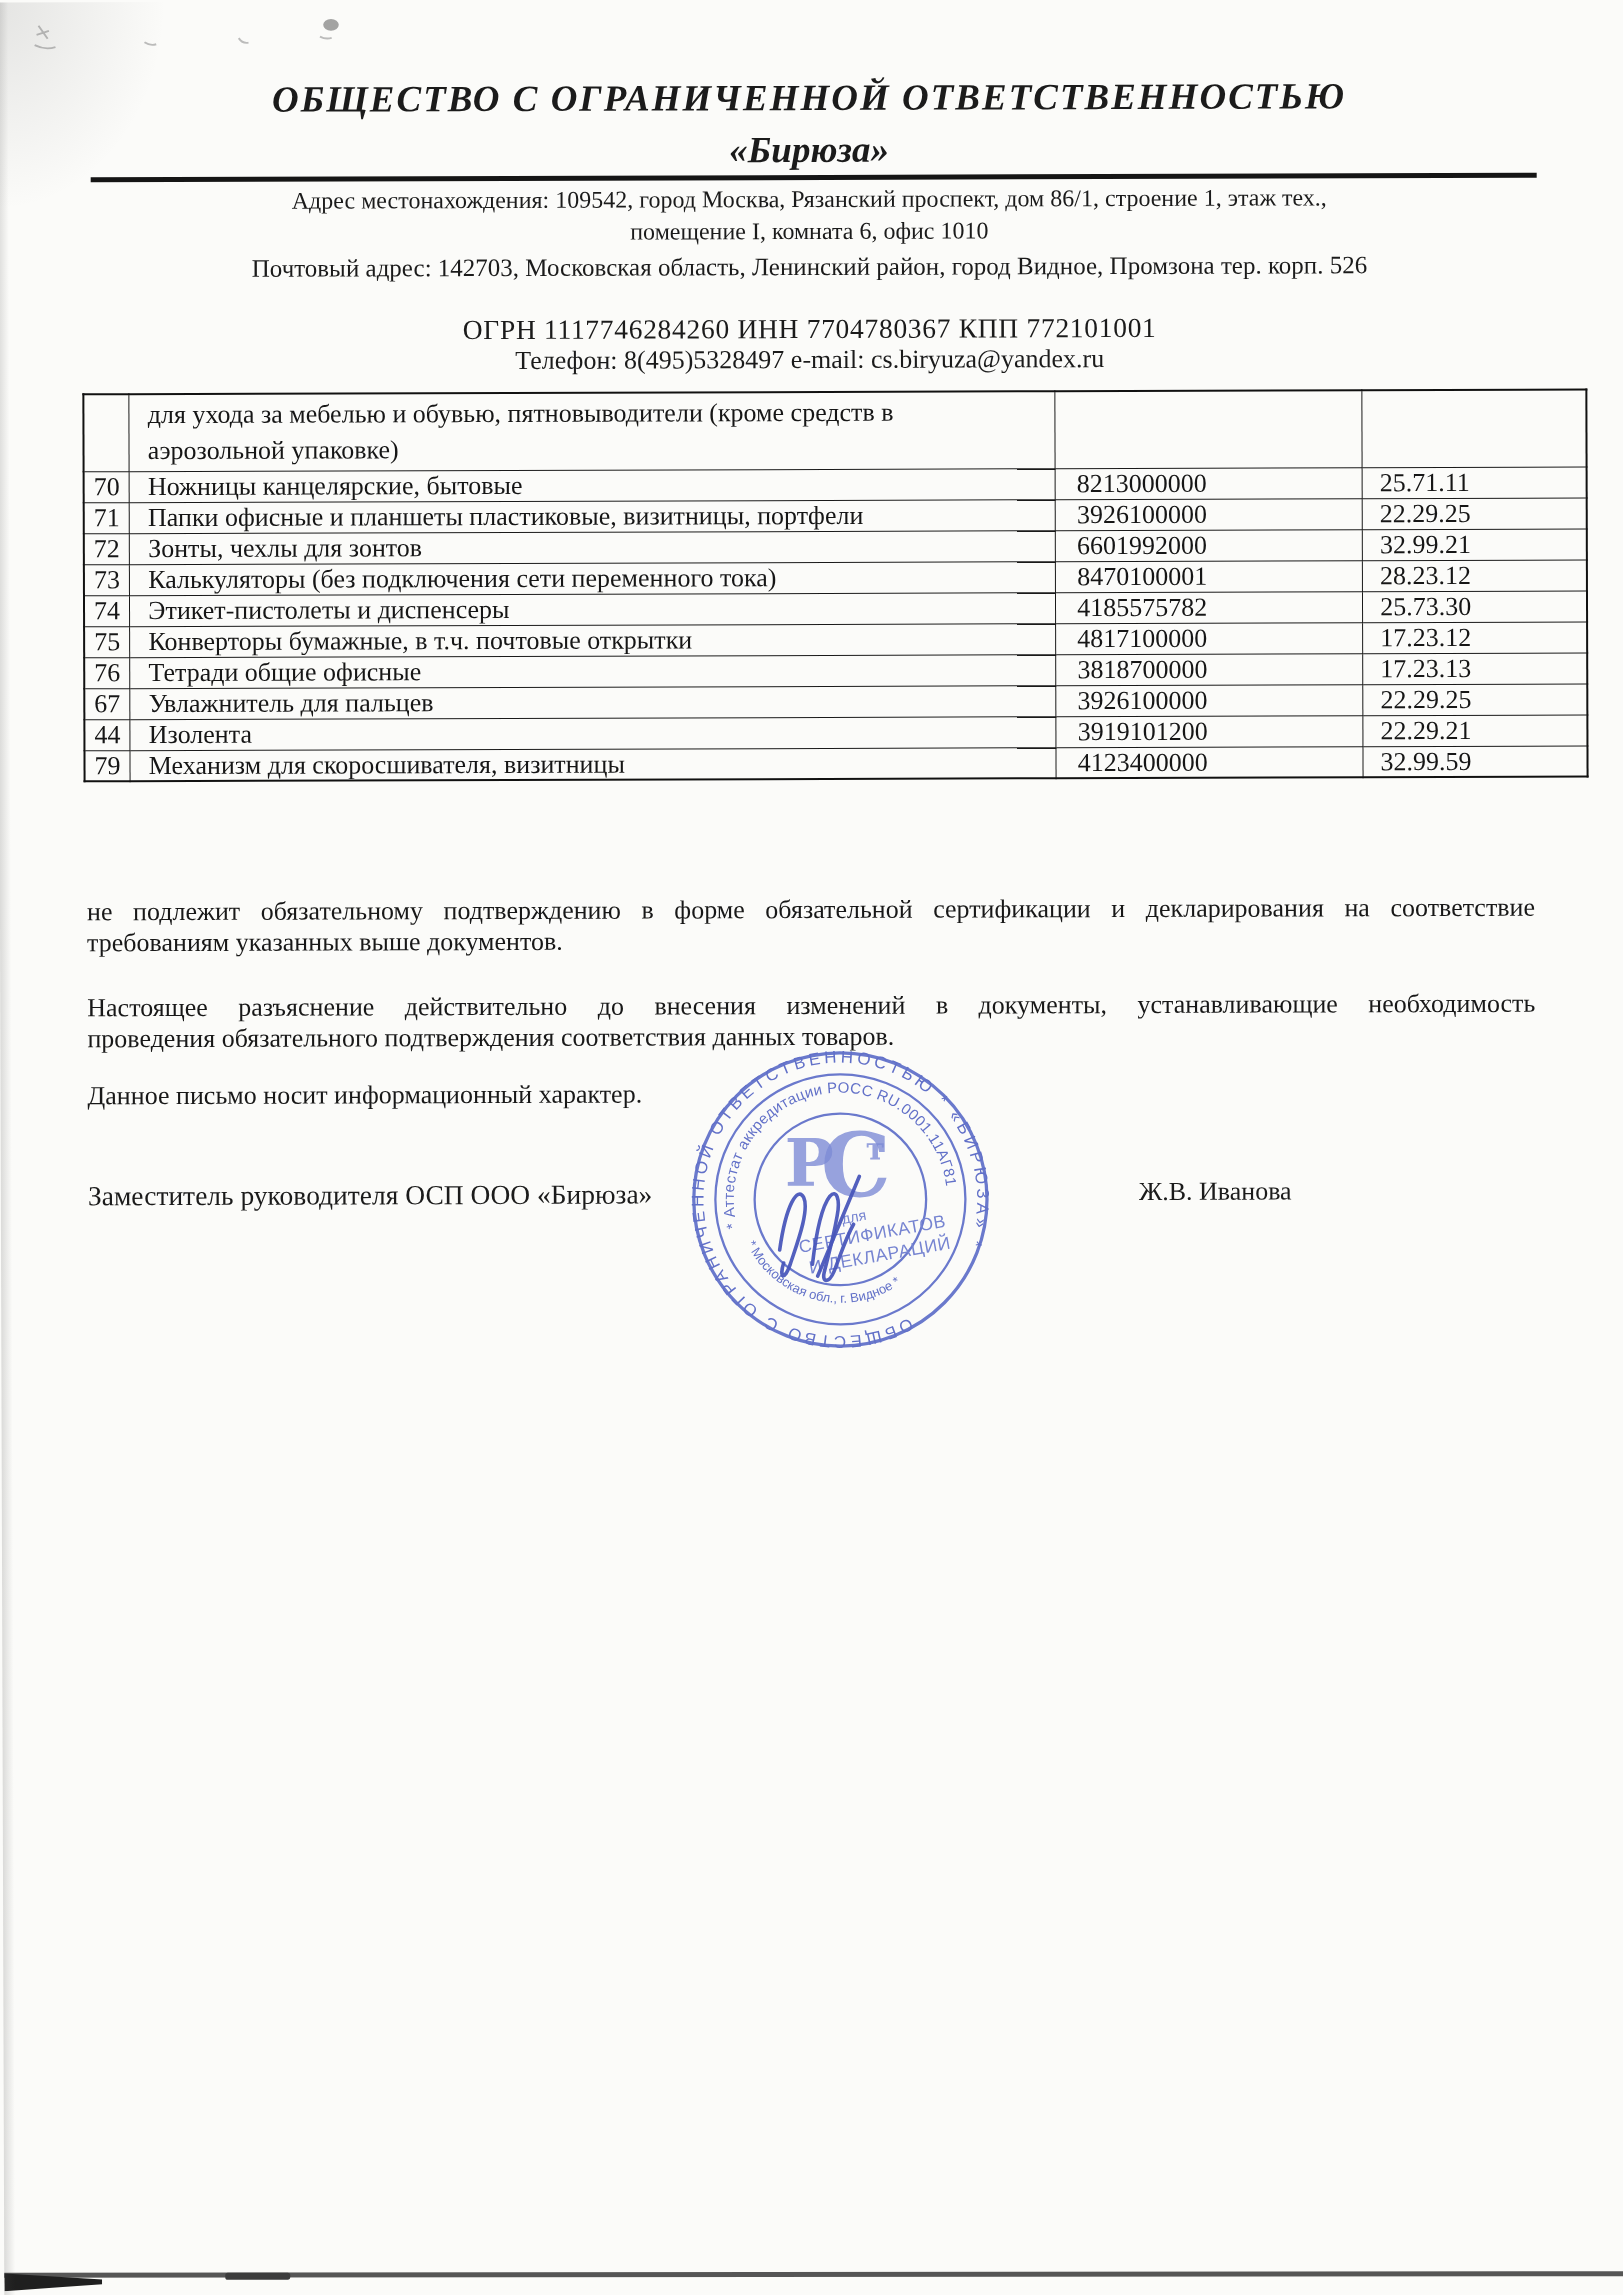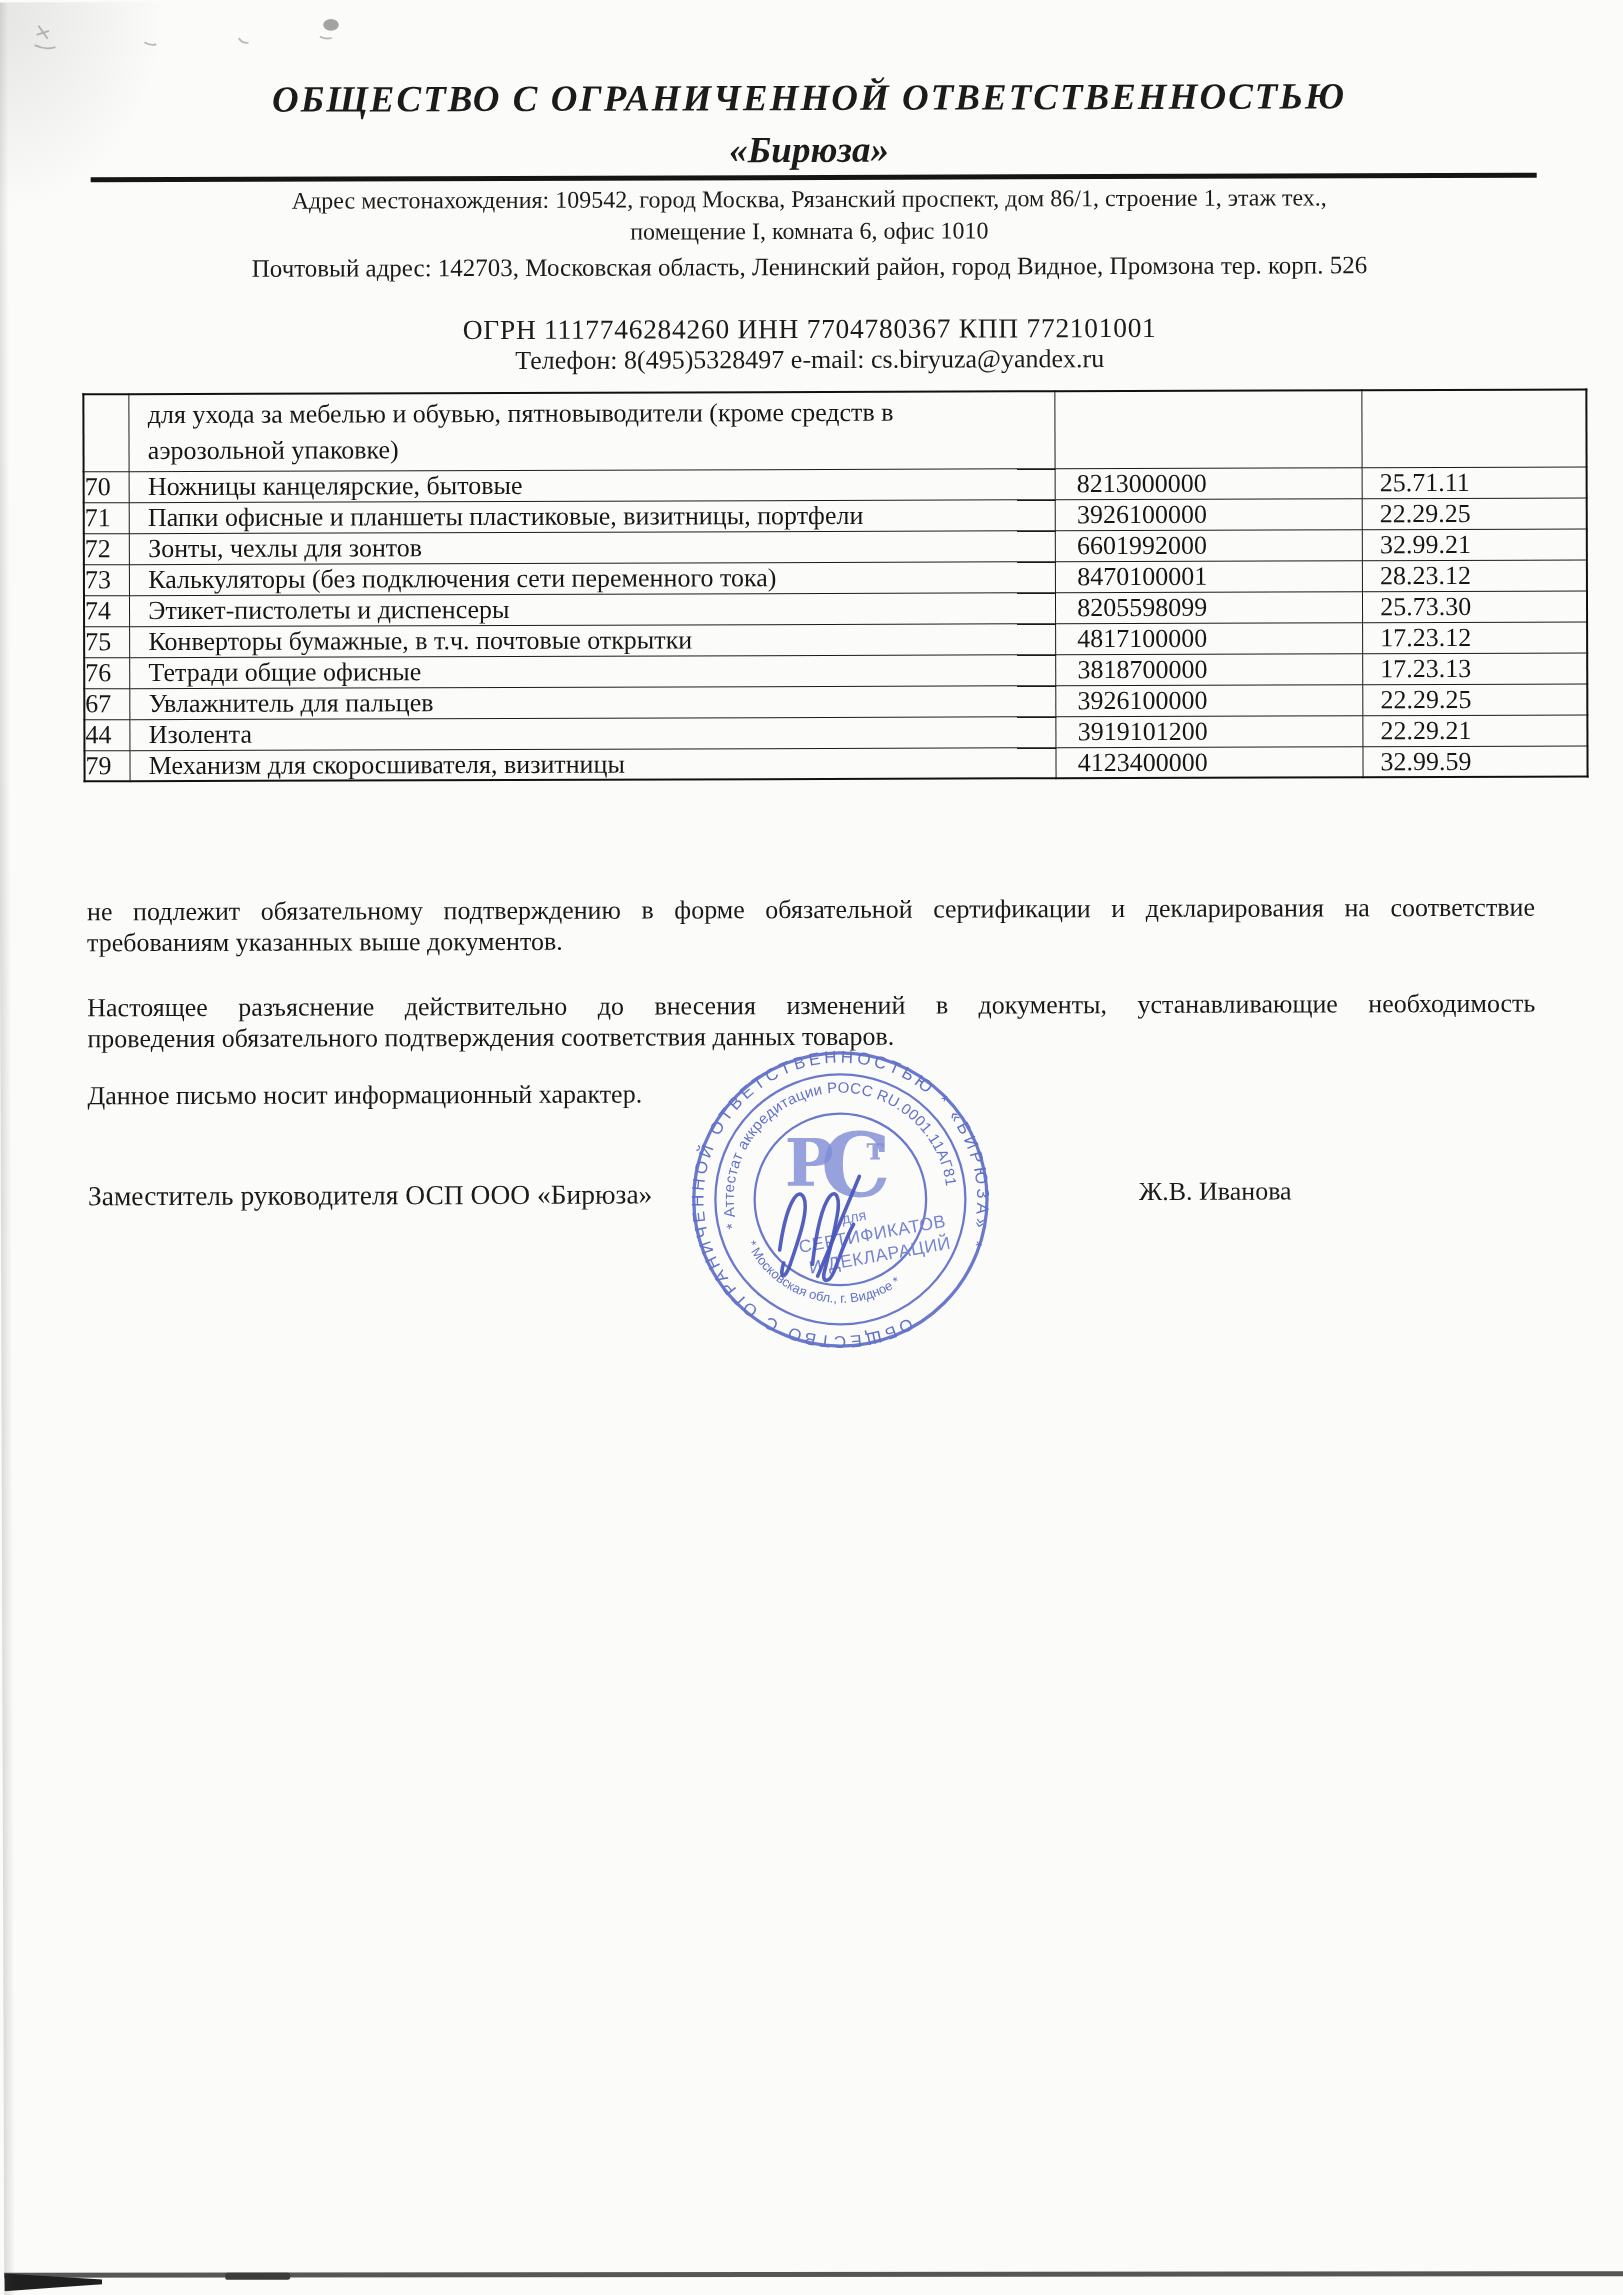--- a/index.html
+++ b/index.html
@@ -27,21 +27,21 @@
   .addr1{top:186px;font-size:24px;}
   .addr2{top:218px;font-size:24px;}
   .postal{top:253px;font-size:25px;}
   .ogrn{top:313px;font-size:27.5px;letter-spacing:0.7px;}
   .phone{top:345px;font-size:26px;}
   
   .goods-table{position:absolute;left:84px;top:391px;border-collapse:collapse;table-layout:fixed;
     font-size:26px;color:#161616;}
   .goods-table td{border:1.3px solid #1a1a1a;vertical-align:middle;white-space:nowrap;overflow:hidden;}
   .goods-table{border:2px solid #111;}
-  td.c-num{width:44px;text-align:left;padding:0;}
+  td.c-num{width:44px;text-align:center;padding:0;}
   td.c-desc{width:903px;padding:0 3.9px 0 18.3px;}
   td.c-code{width:281px;padding:0 3.9px 0 21px;}
   td.c-okpd{width:202px;padding:0 3.9px 0 17px;margin-top:20px;}
   tr.carry-row{height:77px;}
   tr.item-row{height:31px;line-height:29px;}
   .desc-line{line-height:36px;white-space:nowrap;}
   
   .para{position:absolute;left:87px;width:1448px;font-size:26px;line-height:31px;color:#181818;}
   .jline{text-align:justify;text-align-last:justify;white-space:normal;}
   .lline{text-align:left;}
@@ -127,21 +127,21 @@
       </tr>
       <tr class="item-row">
         <td class="c-num">73</td>
         <td class="c-desc">Калькуляторы (без подключения сети переменного тока)</td>
         <td class="c-code">8470100001</td>
         <td class="c-okpd">28.23.12</td>
       </tr>
       <tr class="item-row">
         <td class="c-num">74</td>
         <td class="c-desc">Этикет-пистолеты и диспенсеры</td>
-        <td class="c-code">8205598099</td>
+        <td class="c-code">4185575782</td>
         <td class="c-okpd">25.73.30</td>
       </tr>
       <tr class="item-row">
         <td class="c-num">75</td>
         <td class="c-desc">Конверторы бумажные, в т.ч. почтовые открытки</td>
         <td class="c-code">4817100000</td>
         <td class="c-okpd">17.23.12</td>
       </tr>
       <tr class="item-row">
         <td class="c-num">76</td>

